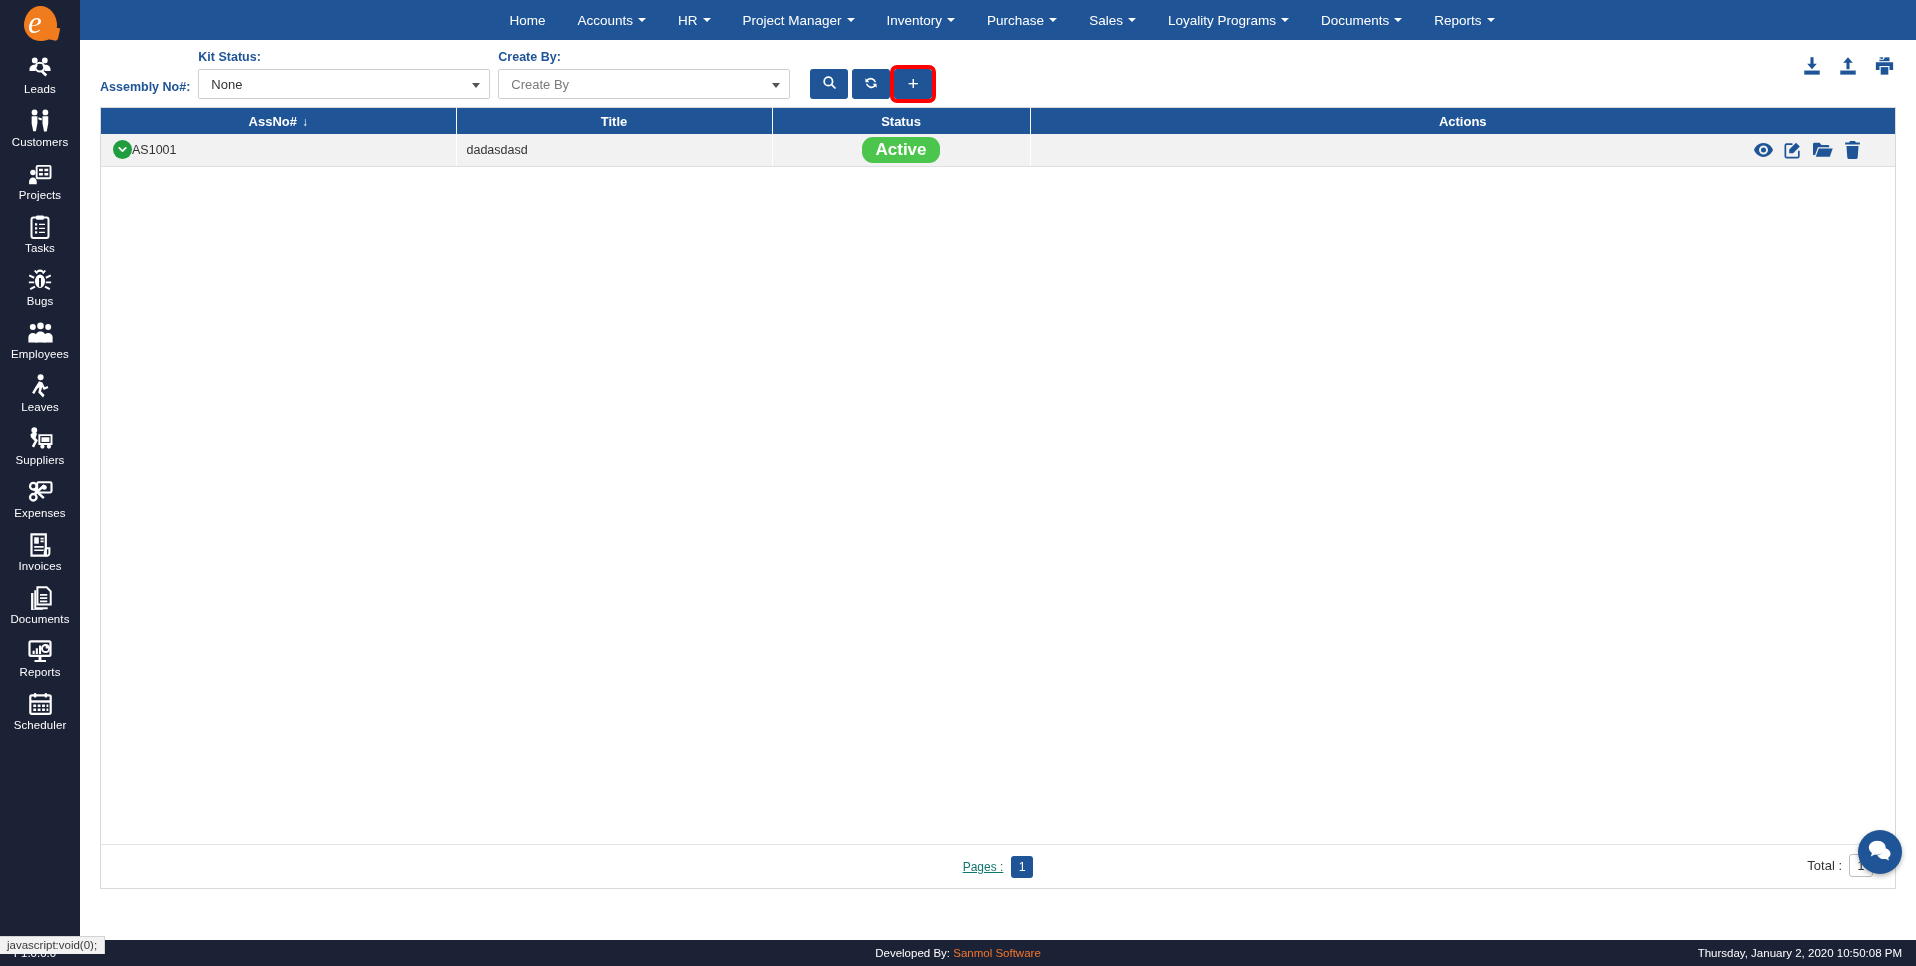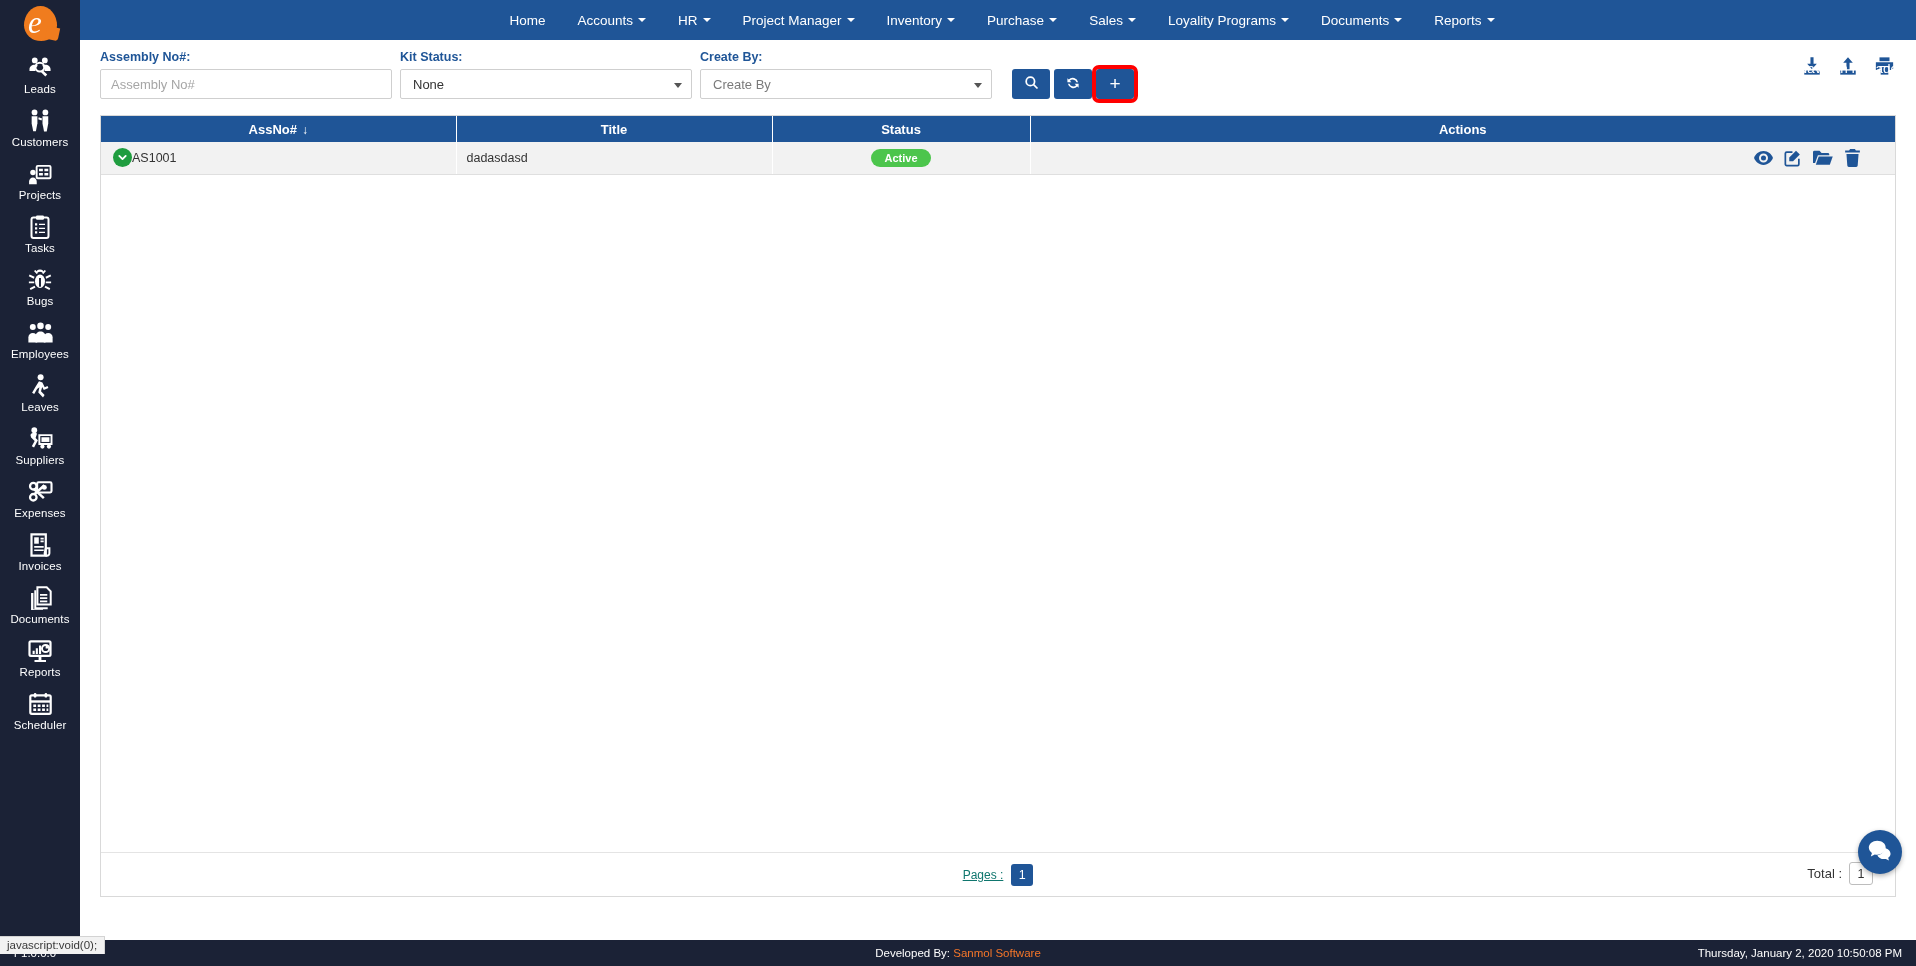--- a/index.html
+++ b/index.html
@@ -85,22 +85,22 @@
     cursor: pointer; white-space: nowrap;
   }
   .caret {
     display: inline-block; margin-left: 5px;
     width: 0; height: 0;
     border-left: 4px solid transparent;
     border-right: 4px solid transparent;
     border-top: 4px solid #ffffff;
   }
   .nav-right {
-    margin-left: auto; display: flex; align-items: flex-end;
-    padding-right: 18px; height: 40px;
+    margin-left: auto; display: flex; align-items: flex-start;
+    padding-right: 8px; height: 40px;
   }
   .nav-icon-btn {
     width: 46px; height: 40px;
     display: flex; align-items: center; justify-content: center;
     color: #fff; cursor: pointer;
   }
   .user-box {
     display: flex; align-items: center; gap: 8px;
     color: #fff; font-size: 13.5px; cursor: pointer;
     padding-left: 12px;
@@ -173,21 +173,21 @@
     outline: 4px solid #ff0000; outline-offset: 0px;
   }
   
   #red-arrow {
     position: absolute; pointer-events: none;
     left: 1420px; top: 98px; width: 72px; height: 46px;
   }
 
   
   #table-wrap {
-    margin: 10px 8px 0 8px;
+    margin: 2px 8px 0 8px;
     border: 1px solid #d9d9d9;
     height: 782px; position: relative;
     background: #fff;
   }
   table.grid { width: 100%; border-collapse: collapse; table-layout: fixed; }
   table.grid thead th {
     background: #1f5597; color: #fff;
     font-size: 13px; font-weight: bold;
     height: 26px; text-align: center;
     border-right: 1px solid #ffffff;
@@ -203,21 +203,21 @@
   table.grid tbody td:last-child { border-right: none; }
   .td-ass { display: flex; align-items: center; gap: 0; padding-left: 2px; }
   .green-circ {
     width: 19px; height: 19px; border-radius: 50%;
     background: #1f9d3f; display: inline-flex;
     align-items: center; justify-content: center;
     color: #fff; flex: none;
   }
   .badge-active {
     display: inline-block; background: #4cc54c;
-    color: #fff; font-size: 11px; font-weight: bold;
+    color: #fff; font-size: 17px; font-weight: bold;
     padding: 3px 13px; border-radius: 11px;
   }
   .row-actions {
     display: flex; align-items: center; justify-content: flex-end;
     gap: 11px; color: #1f5597; padding-right: 24px;
   }
   .row-actions span { cursor: pointer; display: inline-flex; }
   .sort-arrow { margin-left: 5px; font-size: 12px; }
 
   
@@ -533,21 +533,20 @@
         <path d="M6.5 1.5h11v4.2h-11z"></path>
         <path d="M2.5 7h19v8.5h-4V11h-11v4.5h-4z"></path>
         <path d="M7.8 12.2h8.4v8.3H7.8z"></path>
       </svg>
     </span>
   </div>
 
   <div id="filters">
     <div class="filter-group">
       <label class="filter-label">Assembly No#:</label>
-      <input class="filter-input w-input-1" type="text" placeholder="Assembly No#" style="">
     </div>
 
 
     <div class="filter-group">
       <label class="filter-label">Kit Status:</label>
       <div class="select-box w-select-1">
         <span>None</span>
         <span class="select-caret"></span>
       </div>
     </div>

